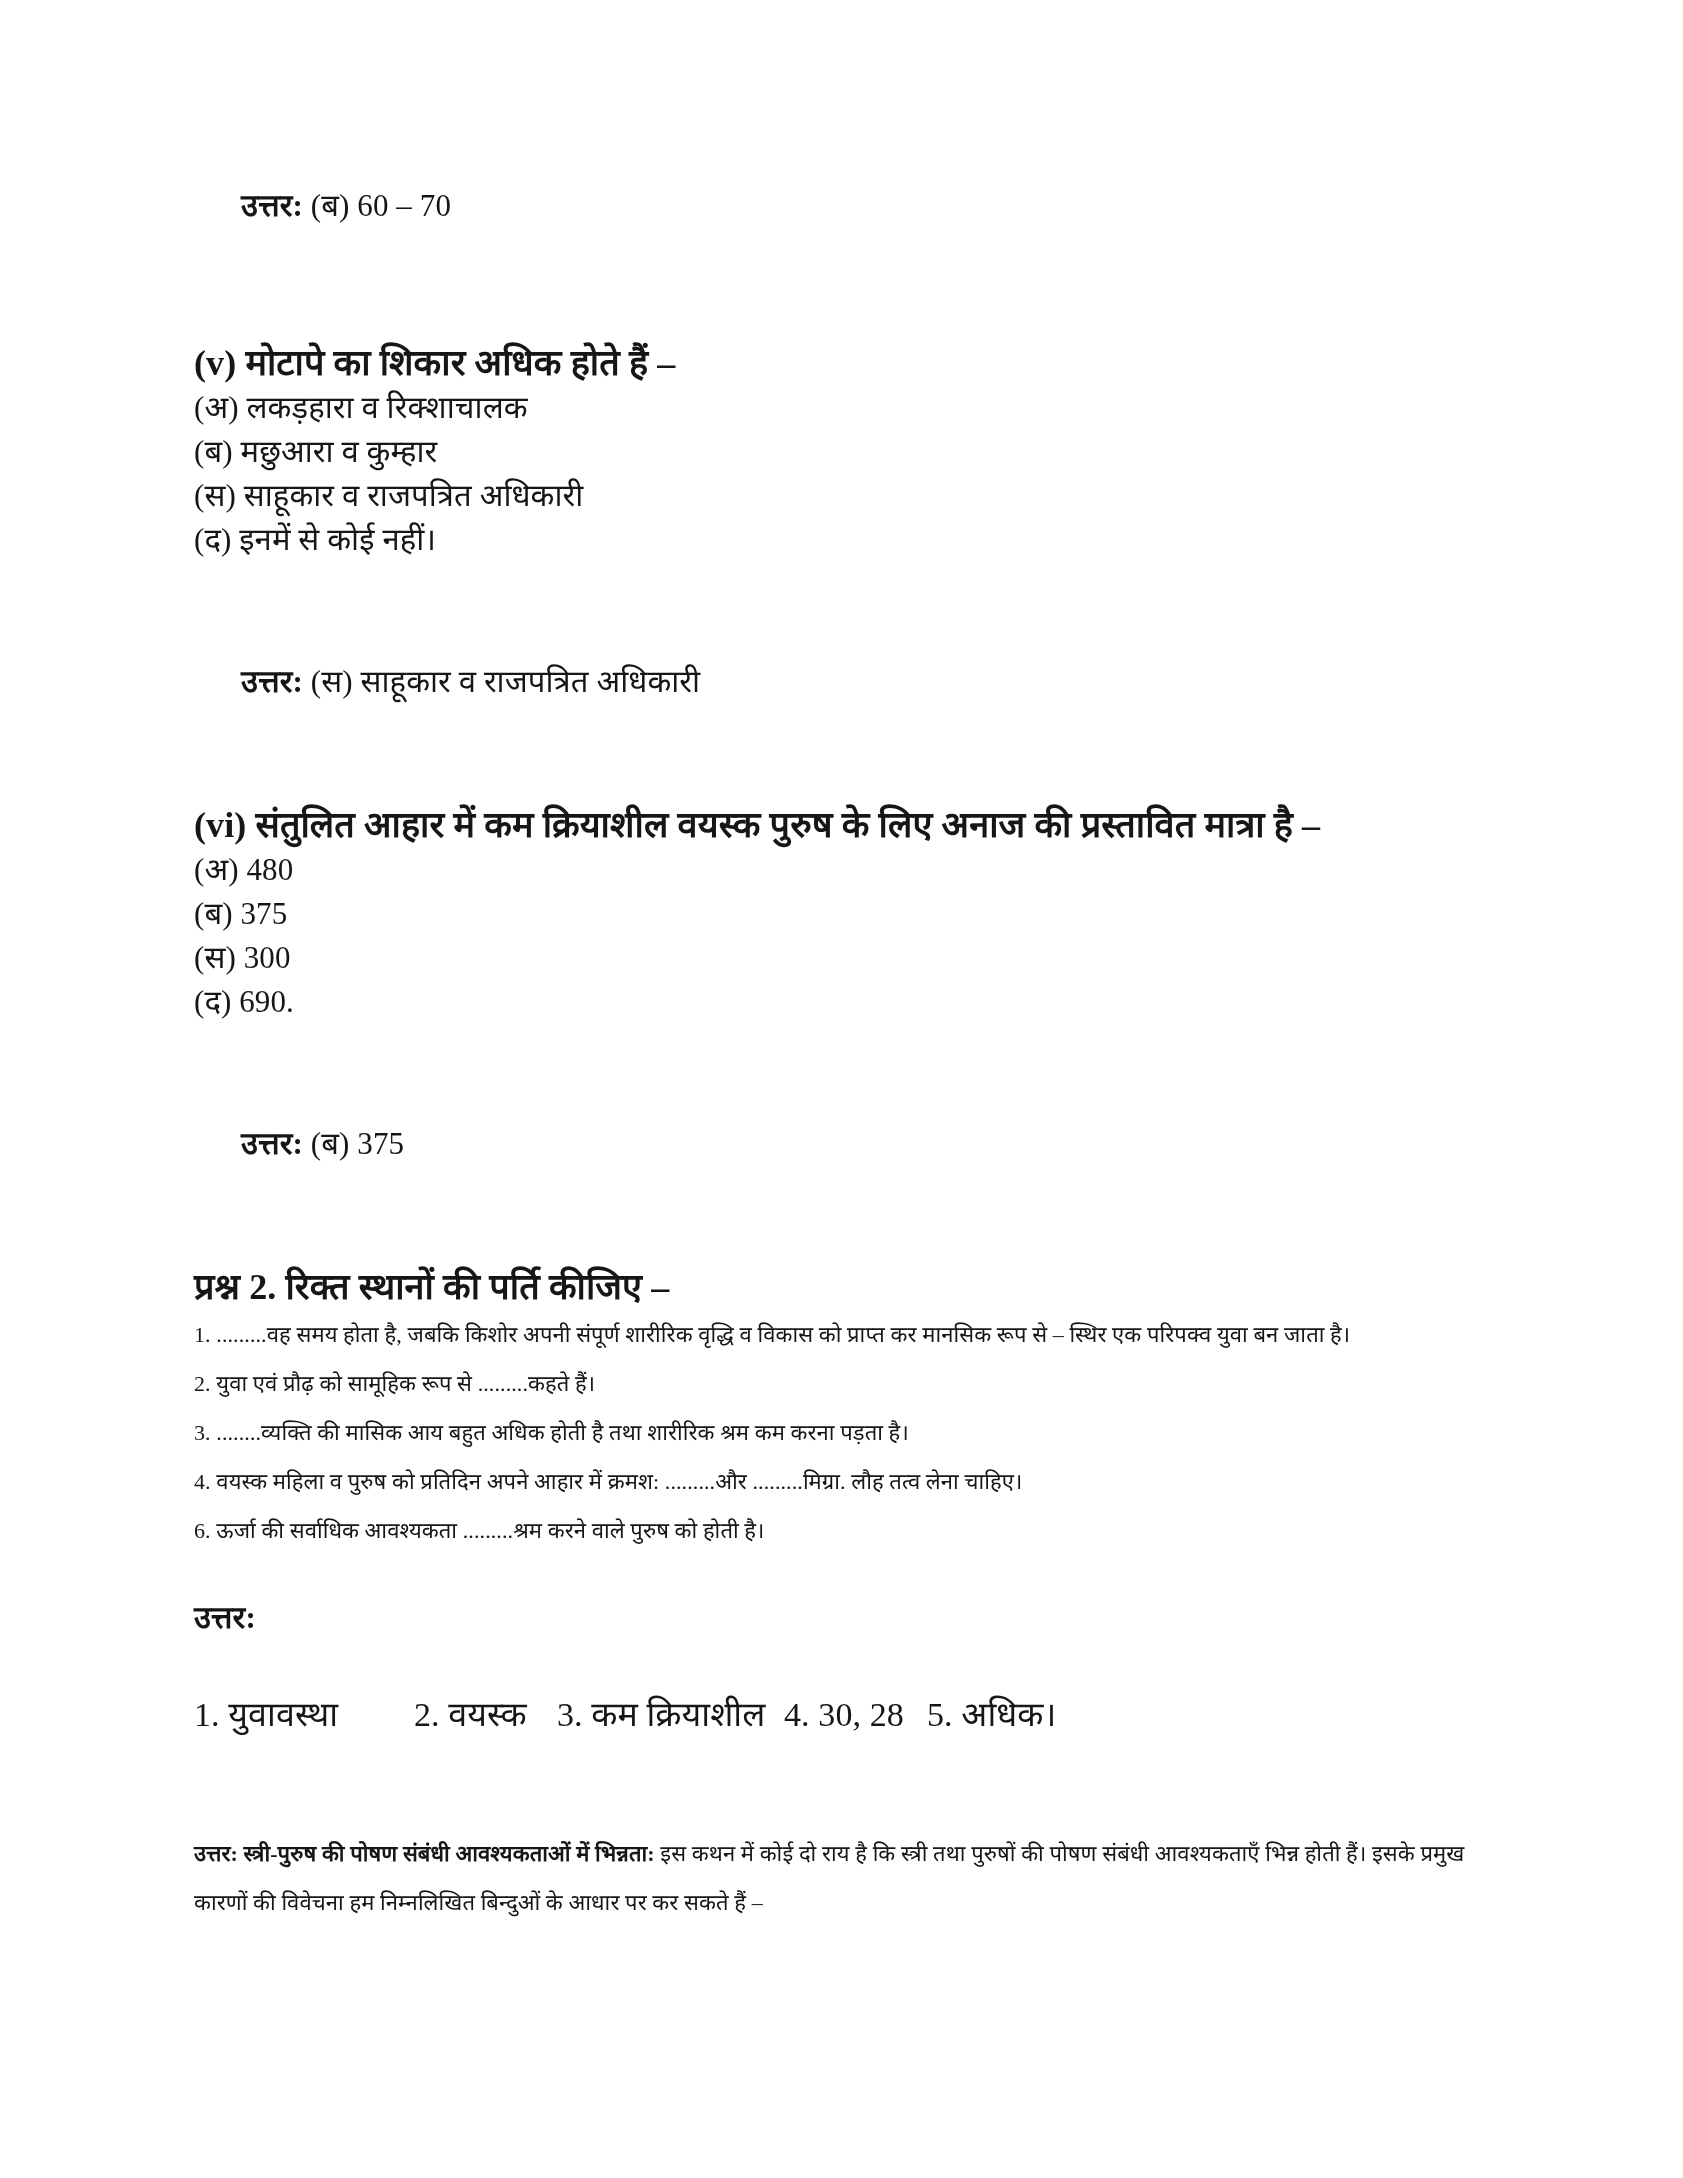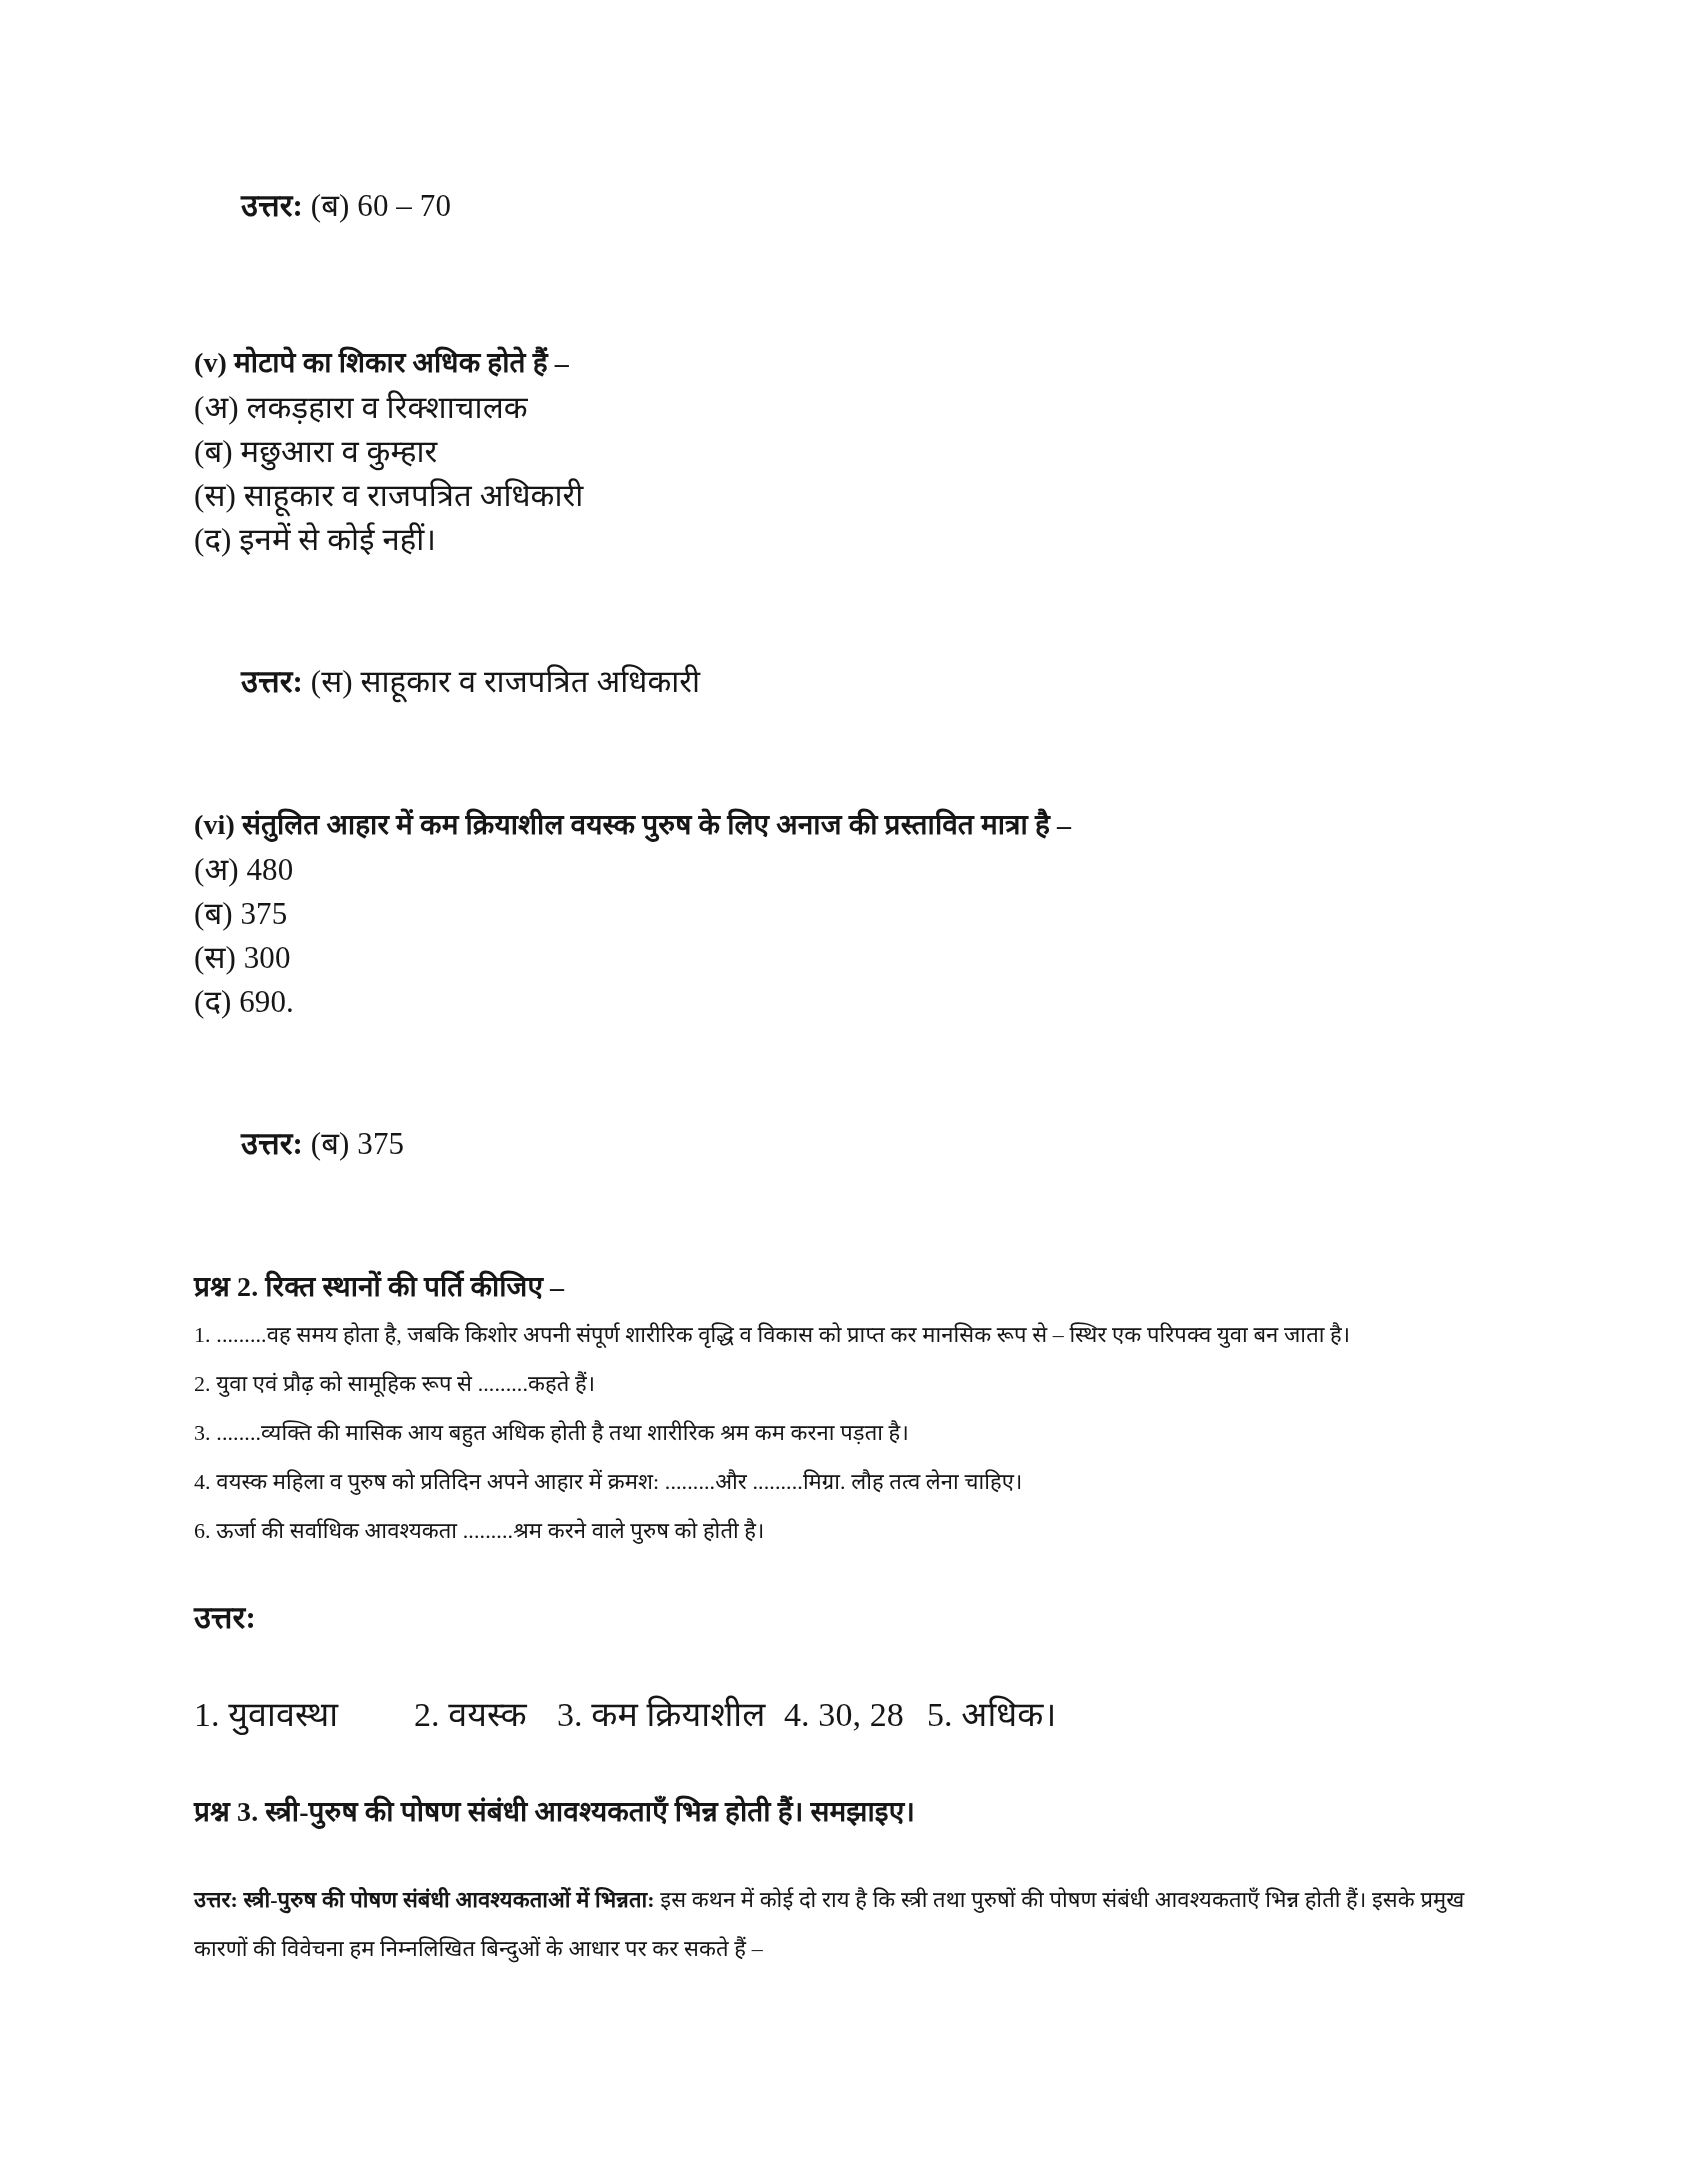--- a/index.html
+++ b/index.html
@@ -41,21 +41,21 @@
     letter-spacing: 0.1px;
     text-align: left;
   }
   .bold {
     font-weight: bold;
   }
   .answer-label {
     font-weight: bold;
   }
   .q-heading {
-    font-size: 28px;
+    font-size: 36px;
     line-height: 46px;
     font-weight: bold;
     letter-spacing: 0.1px;
   }
 
   
   .gap-xl { height: 65px; }
   .gap-lg { height: 51px; }
   .gap-md { height: 40px; }
 
@@ -139,21 +139,20 @@
     <div class="answers-row">
       <div class="cell ans-1">1. युवावस्था</div>
       <div class="cell ans-2">2. वयस्क</div>
       <div class="cell ans-3">3. कम क्रियाशील</div>
       <div class="cell ans-4">4. 30, 28</div>
       <div class="cell ans-5">5. अधिक।</div>
     </div>
 
     <div class="gap-lg"></div>
 
-    <div class="q-heading">प्रश्न 3. स्त्री-पुरुष की पोषण संबंधी आवश्यकताएँ भिन्न होती हैं। समझाइए।</div>
 
     <div class="gap-md"></div>
 
     <div class="para">
       <span class="bold">उत्तर: स्त्री-पुरुष की पोषण संबंधी आवश्यकताओं में भिन्नता:</span><span> इस कथन में कोई दो राय है कि स्त्री तथा पुरुषों की पोषण संबंधी आवश्यकताएँ भिन्न होती हैं। इसके प्रमुख कारणों की विवेचना हम निम्नलिखित बिन्दुओं के आधार पर कर सकते हैं –</span>
     </div>
 
   </div>
 </div>
 

